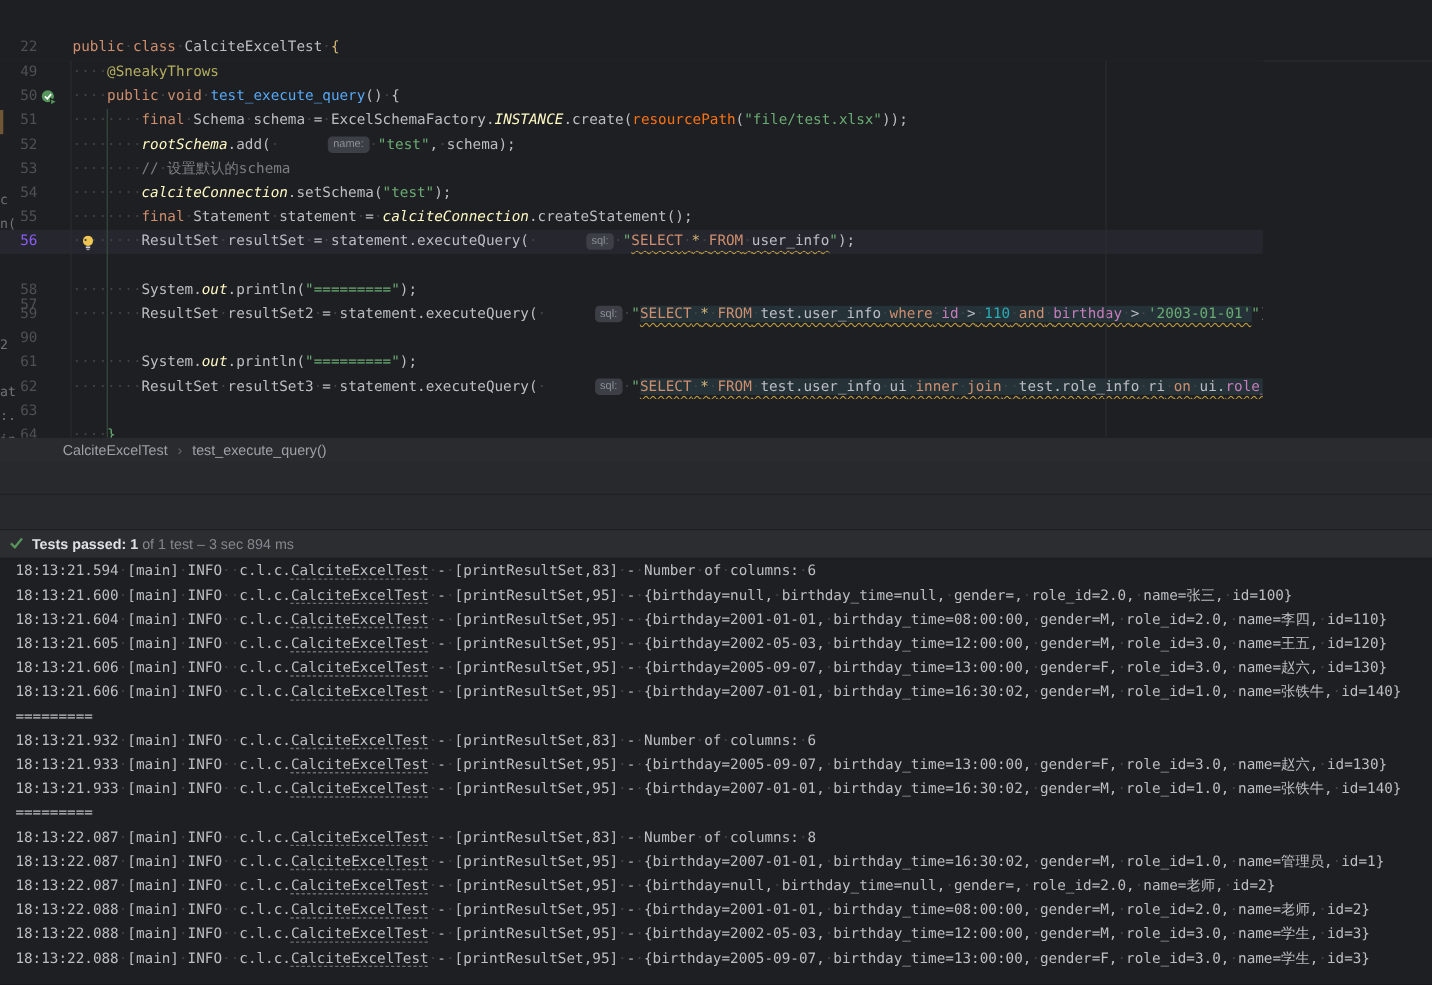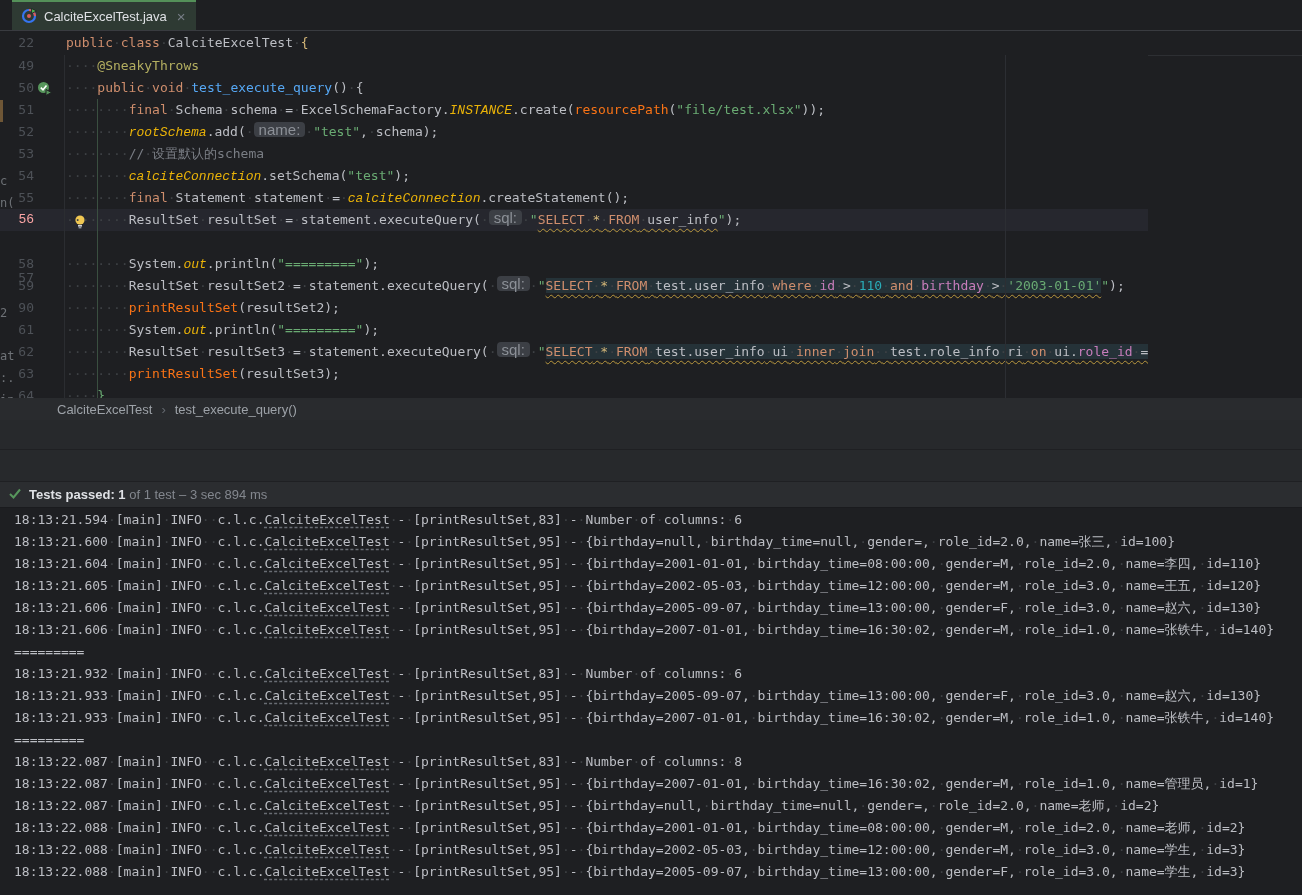--- a/index.html
+++ b/index.html
@@ -17,49 +17,49 @@
   
   #sticky{position:absolute;top:31px;left:0;width:1302px;height:24px;background:#1e1f22;
           border-bottom:1px solid #2d2f33;font:13px/24px "DejaVu Sans Mono",monospace;white-space:pre;}
   #sticky .code{line-height:24px;}
 
   
   #editor{position:absolute;top:55px;left:0;width:1148px;height:343px;background:#1e1f22;overflow:hidden;}
   .code-row{position:absolute;left:0;width:1302px;height:22px;
             font:13px/22px "DejaVu Sans Mono",monospace;white-space:pre;}
   .code-row.caret{background:#26272e;}
-  .code-row.caret .lnum{color:#fca5a5;font-family:Liberation Mono, monospace;}
+  .code-row.caret .lnum{color:#8b5cf6;}
   .lnum{position:absolute;left:0;top:0;width:34px;text-align:right;color:#4d5157;}
   .code{position:absolute;left:66px;top:0;white-space:pre;color:#bcbec4;}
   .gicon{position:absolute;top:4px;width:16px;height:16px;}
   .i-test-passed{left:37px;}
   .i-lightbulb{left:74px;top:5px;}
   #gutter-line{position:absolute;left:64px;top:0;width:1px;height:343px;background:#2b2d31;}
   #guide-indent{position:absolute;left:97px;top:44px;width:1px;height:299px;background:#3a4f40;}
   #guide-right{position:absolute;left:1005px;top:0;width:1px;height:343px;background:#2c2e33;}
   #vcs-marker{position:absolute;left:0;top:100px;width:3px;height:22px;background:#6e5636;}
   #fragments span{position:absolute;left:0;font:12px/22px "DejaVu Sans Mono",monospace;color:#6e7277;}
 
   
   .ws{color:#3e4145;}
   .tk-kw{color:#cf8e6d;}
   .tk-txt{color:#bcbec4;}
   .tk-str{color:#6aab73;}
   .tk-ann{color:#b3ae60;}
   .tk-cmt{color:#7a7e85;}
-  .tk-fld{color:#eab308;font-style:italic;font-family:Liberation Mono, monospace;}
+  .tk-fld{color:#fef9c3;font-style:italic;}
   .tk-mth{color:#f97316;}
   .tk-dec{color:#56a8f5;}
   .tk-num{color:#2aacb8;}
   .tk-sqk{color:#cf8e6d;}
   .tk-sqs{color:#d5b778;}
   .tk-sqf{color:#c77dbb;}
   .tk-brc{color:#6aab73;}
-  .inlay{display:inline-block;background:#3c3f45;color:#8c9097;border-radius:4px;font-size:15px;
-         line-height:15px;padding:0 5px;vertical-align:1px;font-family:"Liberation Sans",sans-serif;}
+  .inlay{display:inline-block;background:#3c3f45;color:#8c9097;border-radius:4px;font-size:10px;
+         line-height:15px;padding:0 5px;vertical-align:1px;font-family:"Liberation Sans",sans-serif;margin-left:44px;}
   .sqlfrag{text-decoration:underline wavy #b9973e 1px;text-underline-offset:4px;}
   .sqlbg{background:#253238;}
 
   
   #crumbs{position:absolute;top:398px;left:0;width:1302px;height:22px;background:#292b2e;
           display:flex;align-items:center;gap:9px;padding-left:57px;box-sizing:border-box;
           font-size:13px;color:#9da2a8;}
   .crumb-sep{color:#63686f;font-size:13px;}
 
   
@@ -76,34 +76,20 @@
   #console{position:absolute;top:509px;left:0;width:1302px;height:386px;background:#1e1f22;overflow:hidden;}
   .con-row{position:absolute;left:14px;height:22px;font:13px/22px "DejaVu Sans Mono",monospace;
            white-space:pre;color:#bcbec4;}
   .con-link{text-decoration:underline dashed #696d74;text-underline-offset:3px;}
 </style>
 </head>
 <body>
 
 <div id="app">
 
-  <div id="tabbar">
-    <div class="tab">
-      <span class="gicon" style="position:static">
-        <svg width="16" height="16" viewBox="0 0 16 16">
-          <circle cx="8" cy="8" r="6" fill="none" stroke="#3574f0" stroke-width="2.2"></circle>
-          <path d="M8 2 A6 6 0 0 1 14 8" fill="none" stroke="#db5c5c" stroke-width="2.2"></path>
-          <circle cx="8" cy="8" r="2" fill="#db5c5c"></circle>
-          <path d="M10.5 0.5 L15.5 3 L10.5 5.5 Z" fill="#4caf50" stroke="#1e1f22" stroke-width="0.8"></path>
-        </svg>
-      </span>
-      <span class="tab-title">CalciteExcelTest.java</span>
-      <span class="tab-close">×</span>
-    </div>
-  </div>
 
   <div id="sticky">
     <span class="lnum">22</span>
     <span class="code" id="sticky-code"><span class="tk-kw">public</span><span class="ws">·</span><span class="tk-kw">class</span><span class="ws">·</span><span class="tk-txt">CalciteExcelTest</span><span class="ws">·</span><span class="tk-sqs">{</span></span>
   </div>
 
   <div id="editor">
     <div id="editor-lines">
         <div class="code-row" style="top: 0px;"><span class="lnum">49</span><span class="code"><span class="ws">·</span><span class="ws">·</span><span class="ws">·</span><span class="ws">·</span><span class="tk-ann">@SneakyThrows</span></span></div>
         <div class="code-row" style="top: 22px;"><span class="lnum">50</span><span class="gicon i-test-passed"><svg width="16" height="16" viewBox="0 0 16 16">
@@ -117,24 +103,24 @@
         <div class="code-row" style="top: 110px;"><span class="lnum">54</span><span class="code"><span class="ws">·</span><span class="ws">·</span><span class="ws">·</span><span class="ws">·</span><span class="ws">·</span><span class="ws">·</span><span class="ws">·</span><span class="ws">·</span><span class="tk-fld">calciteConnection</span><span class="tk-txt">.setSchema(</span><span class="tk-str">"test"</span><span class="tk-txt">);</span></span></div>
         <div class="code-row" style="top: 132px;"><span class="lnum">55</span><span class="code"><span class="ws">·</span><span class="ws">·</span><span class="ws">·</span><span class="ws">·</span><span class="ws">·</span><span class="ws">·</span><span class="ws">·</span><span class="ws">·</span><span class="tk-kw">final</span><span class="ws">·</span><span class="tk-txt">Statement</span><span class="ws">·</span><span class="tk-txt">statement</span><span class="ws">·</span><span class="tk-txt">=</span><span class="ws">·</span><span class="tk-fld">calciteConnection</span><span class="tk-txt">.createStatement();</span></span></div>
         <div class="code-row caret" style="top: 154px;"><span class="lnum">56</span><span class="gicon i-lightbulb"><svg width="12" height="14" viewBox="0 0 12 14">
               <circle cx="6" cy="5" r="4.6" fill="#f0c752"></circle>
               <rect x="4" y="10" width="4" height="1.6" fill="#ced0d6"></rect>
               <rect x="4.6" y="12.1" width="2.8" height="1.3" fill="#9da2a8"></rect>
             </svg></span><span class="code"><span class="ws">·</span><span class="ws">·</span><span class="ws">·</span><span class="ws">·</span><span class="ws">·</span><span class="ws">·</span><span class="ws">·</span><span class="ws">·</span><span class="tk-txt">ResultSet</span><span class="ws">·</span><span class="tk-txt">resultSet</span><span class="ws">·</span><span class="tk-txt">=</span><span class="ws">·</span><span class="tk-txt">statement.executeQuery(</span><span class="ws">·</span><span class="inlay">sql:</span><span class="ws">·</span><span class="tk-str">"</span><span class="sqlfrag"><span class="tk-sqk">SELECT</span><span class="ws">·</span><span class="tk-sqs">*</span><span class="ws">·</span><span class="tk-sqk">FROM</span><span class="ws">·</span><span class="tk-txt">user_info</span></span><span class="tk-str">"</span><span class="tk-txt">);</span></span></div>
         <div class="code-row" style="top: 168px; margin-top: 44px;"><span class="lnum">57</span></div>
         <div class="code-row" style="top: 198px;"><span class="lnum">58</span><span class="code"><span class="ws">·</span><span class="ws">·</span><span class="ws">·</span><span class="ws">·</span><span class="ws">·</span><span class="ws">·</span><span class="ws">·</span><span class="ws">·</span><span class="tk-txt">System.</span><span class="tk-fld">out</span><span class="tk-txt">.println(</span><span class="tk-str">"========="</span><span class="tk-txt">);</span></span></div>
         <div class="code-row" style="top: 220px;"><span class="lnum">59</span><span class="code"><span class="ws">·</span><span class="ws">·</span><span class="ws">·</span><span class="ws">·</span><span class="ws">·</span><span class="ws">·</span><span class="ws">·</span><span class="ws">·</span><span class="tk-txt">ResultSet</span><span class="ws">·</span><span class="tk-txt">resultSet2</span><span class="ws">·</span><span class="tk-txt">=</span><span class="ws">·</span><span class="tk-txt">statement.executeQuery(</span><span class="ws">·</span><span class="inlay">sql:</span><span class="ws">·</span><span class="tk-str">"</span><span class="sqlfrag sqlbg"><span class="tk-sqk">SELECT</span><span class="ws">·</span><span class="tk-sqs">*</span><span class="ws">·</span><span class="tk-sqk">FROM</span><span class="ws">·</span><span class="tk-txt">test.user_info</span><span class="ws">·</span><span class="tk-sqk">where</span><span class="ws">·</span><span class="tk-sqf">id</span><span class="ws">·</span><span class="tk-txt">&gt;</span><span class="ws">·</span><span class="tk-num">110</span><span class="ws">·</span><span class="tk-sqk">and</span><span class="ws">·</span><span class="tk-sqf">birthday</span><span class="ws">·</span><span class="tk-txt">&gt;</span><span class="ws">·</span><span class="tk-str">'2003-01-01'</span></span><span class="tk-str">"</span><span class="tk-txt">);</span></span></div>
-        <div class="code-row" style="top: 242px;"><span class="lnum">90</span><span class="code"><span class="ws">·</span><span class="ws">·</span><span class="ws">·</span><span class="ws">·</span><span class="ws">·</span><span class="ws">·</span><span class="ws">·</span><span class="ws">·</span><span class="tk-mth">printResultSet</span><span class="tk-txt">(resultSet2);</span></span></div>
+        <div class="code-row" style="top: 242px;"><span class="lnum">90</span></div>
         <div class="code-row" style="top: 264px;"><span class="lnum">61</span><span class="code"><span class="ws">·</span><span class="ws">·</span><span class="ws">·</span><span class="ws">·</span><span class="ws">·</span><span class="ws">·</span><span class="ws">·</span><span class="ws">·</span><span class="tk-txt">System.</span><span class="tk-fld">out</span><span class="tk-txt">.println(</span><span class="tk-str">"========="</span><span class="tk-txt">);</span></span></div>
         <div class="code-row" style="top: 286px;"><span class="lnum">62</span><span class="code"><span class="ws">·</span><span class="ws">·</span><span class="ws">·</span><span class="ws">·</span><span class="ws">·</span><span class="ws">·</span><span class="ws">·</span><span class="ws">·</span><span class="tk-txt">ResultSet</span><span class="ws">·</span><span class="tk-txt">resultSet3</span><span class="ws">·</span><span class="tk-txt">=</span><span class="ws">·</span><span class="tk-txt">statement.executeQuery(</span><span class="ws">·</span><span class="inlay">sql:</span><span class="ws">·</span><span class="tk-str">"</span><span class="sqlfrag sqlbg"><span class="tk-sqk">SELECT</span><span class="ws">·</span><span class="tk-sqs">*</span><span class="ws">·</span><span class="tk-sqk">FROM</span><span class="ws">·</span><span class="tk-txt">test.user_info</span><span class="ws">·</span><span class="tk-txt">ui</span><span class="ws">·</span><span class="tk-sqk">inner</span><span class="ws">·</span><span class="tk-sqk">join</span><span class="ws">·</span><span class="ws">·</span><span class="tk-txt">test.role_info</span><span class="ws">·</span><span class="tk-txt">ri</span><span class="ws">·</span><span class="tk-sqk">on</span><span class="ws">·</span><span class="tk-txt">ui.</span><span class="tk-sqf">role_id</span><span class="ws">·</span><span class="tk-txt">=</span><span class="ws">·</span><span class="tk-txt">ri.</span><span class="tk-sqf">id</span></span><span class="tk-str">"</span><span class="tk-txt">);</span></span></div>
-        <div class="code-row" style="top: 308px;"><span class="lnum">63</span><span class="code"><span class="ws">·</span><span class="ws">·</span><span class="ws">·</span><span class="ws">·</span><span class="ws">·</span><span class="ws">·</span><span class="ws">·</span><span class="ws">·</span><span class="tk-mth">printResultSet</span><span class="tk-txt">(resultSet3);</span></span></div>
+        <div class="code-row" style="top: 308px;"><span class="lnum">63</span></div>
         <div class="code-row" style="top: 330px;"><span class="lnum">64</span><span class="code"><span class="ws">·</span><span class="ws">·</span><span class="ws">·</span><span class="ws">·</span><span class="tk-brc">}</span></span></div>
       </div>
     <div id="gutter-line"></div>
     <div id="guide-indent"></div>
     <div id="guide-right"></div>
   </div>
 
   <div id="fragments">
       <span style="top: 170px;">c</span>
       <span style="top: 192px;">n(</span>

